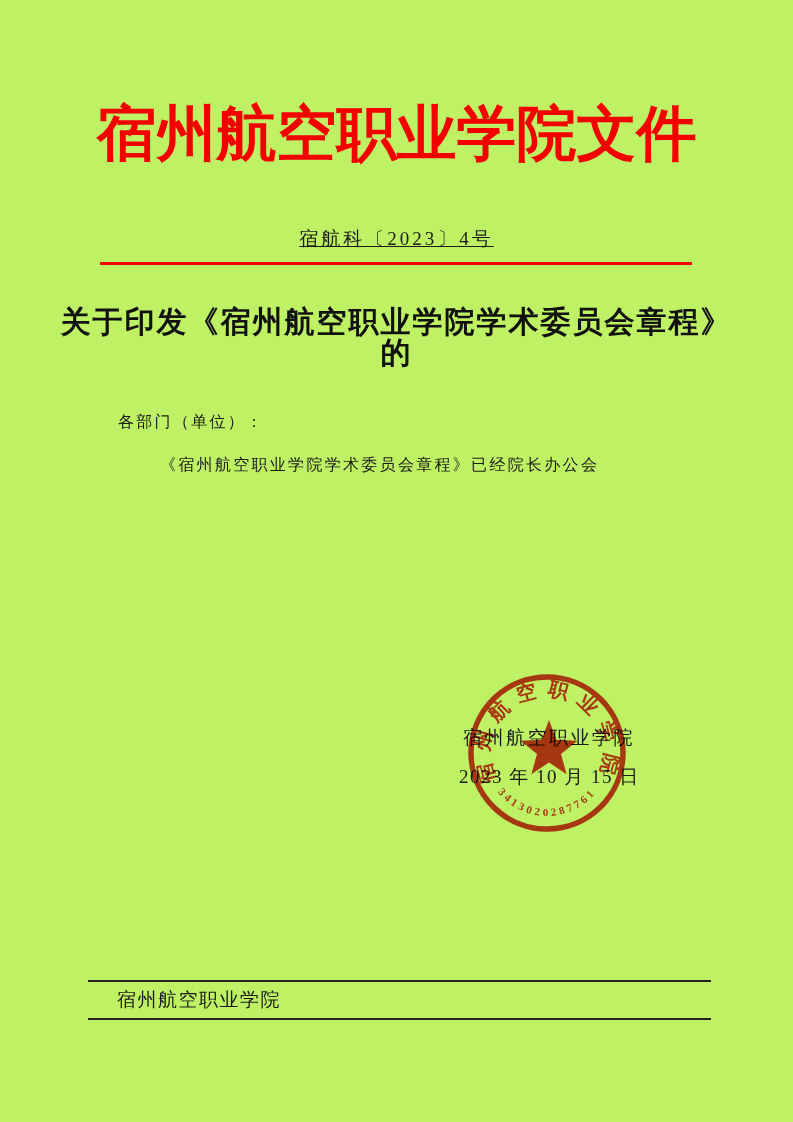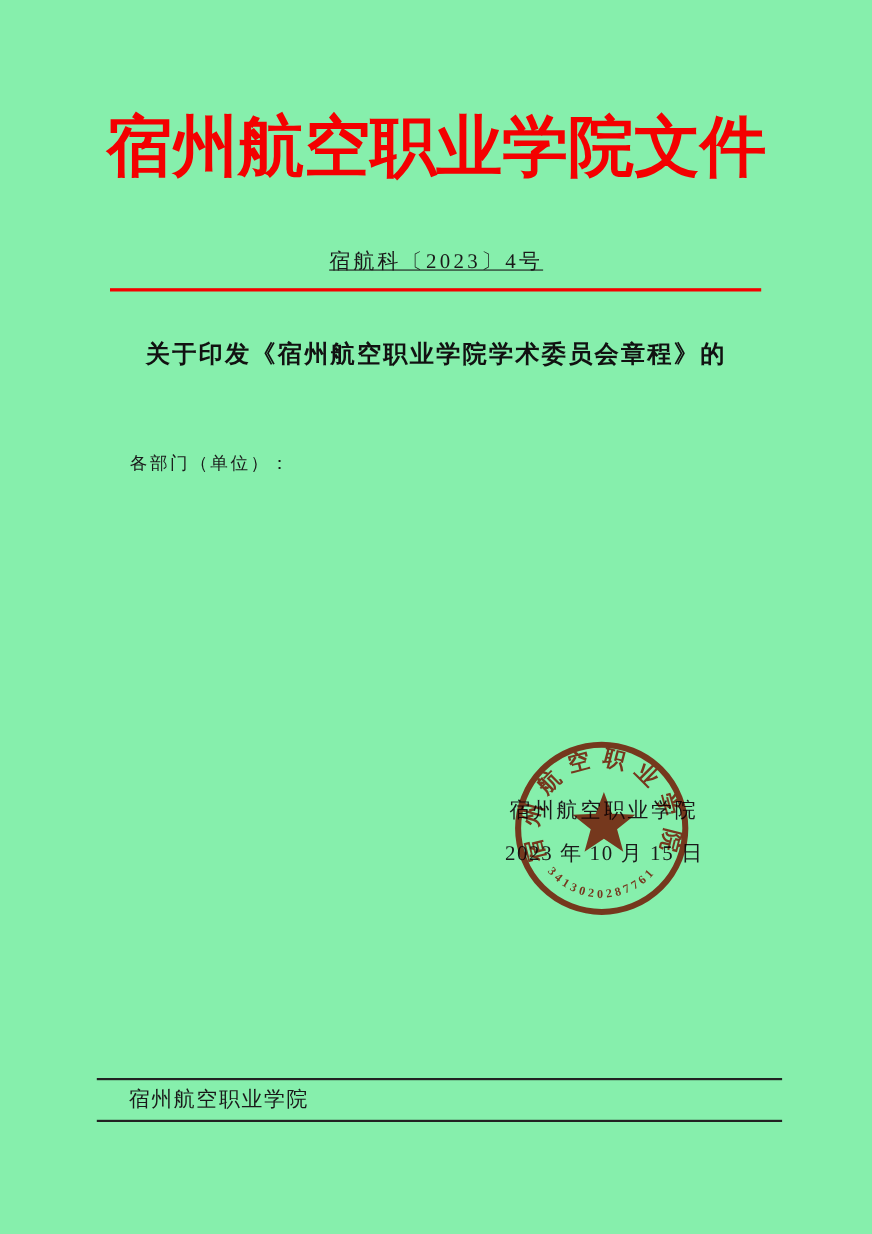--- a/index.html
+++ b/index.html
@@ -2,21 +2,21 @@
 <html><head>
 <meta charset="utf-8">
 <style>
   * { margin: 0; padding: 0; box-sizing: border-box; }
   html, body { background: #888; }
   .page {
     position: relative;
     width: 793px;
     height: 1122px;
     margin: 0 auto;
-    background: #86efac;
+    background: #bef264;
     overflow: hidden;
     font-family: "Liberation Serif", "DejaVu Serif", serif;
     color: #1a1a1a;
   }
 
   
   .masthead {
     position: absolute;
     top: 100px; left: 0; right: 0;
     text-align: center;
@@ -46,21 +46,21 @@
     width: 592px; height: 3px;
     background: #f40000;
   }
 
   
   .notice-title {
     position: absolute;
     top: 306px; left: 60px; right: 60px;
     text-align: center;
     font-weight: bold;
-    font-size: 22px;
+    font-size: 30px;
     line-height: 31px;
     letter-spacing: 2px;
     color: #111;
     font-family: "Liberation Sans", "DejaVu Sans", sans-serif;
   }
 
   
   .body-text {
     position: absolute;
     top: 401px; left: 118px;
@@ -127,20 +127,21 @@
   <div class="doc-number">宿航科〔2023〕4号</div>
 
   <div class="red-rule"></div>
 
   <div class="notice-title">
     <div>关于印发《宿州航空职业学院学术委员会章程》的</div>
   </div>
 
   <div class="body-text">
     <div>各部门（单位）：</div>
+    <div class="indent">《宿州航空职业学院学术委员会章程》已经院长办公会</div>
   </div>
 
   <div class="sig-org">宿州航空职业学院</div>
 
   <div class="sig-date">2023 年 10 月 15 日</div>
 
   <svg class="seal" viewBox="-85 -85 170 170">
     <defs>
       <path id="seal-arc-top" d="M -53.56 19.5 A 57 57 0 1 1 53.56 19.5" fill="none"></path>
       <path id="seal-arc-bottom" d="M -51.61 36.14 A 63 63 0 0 0 51.61 36.14" fill="none"></path>

